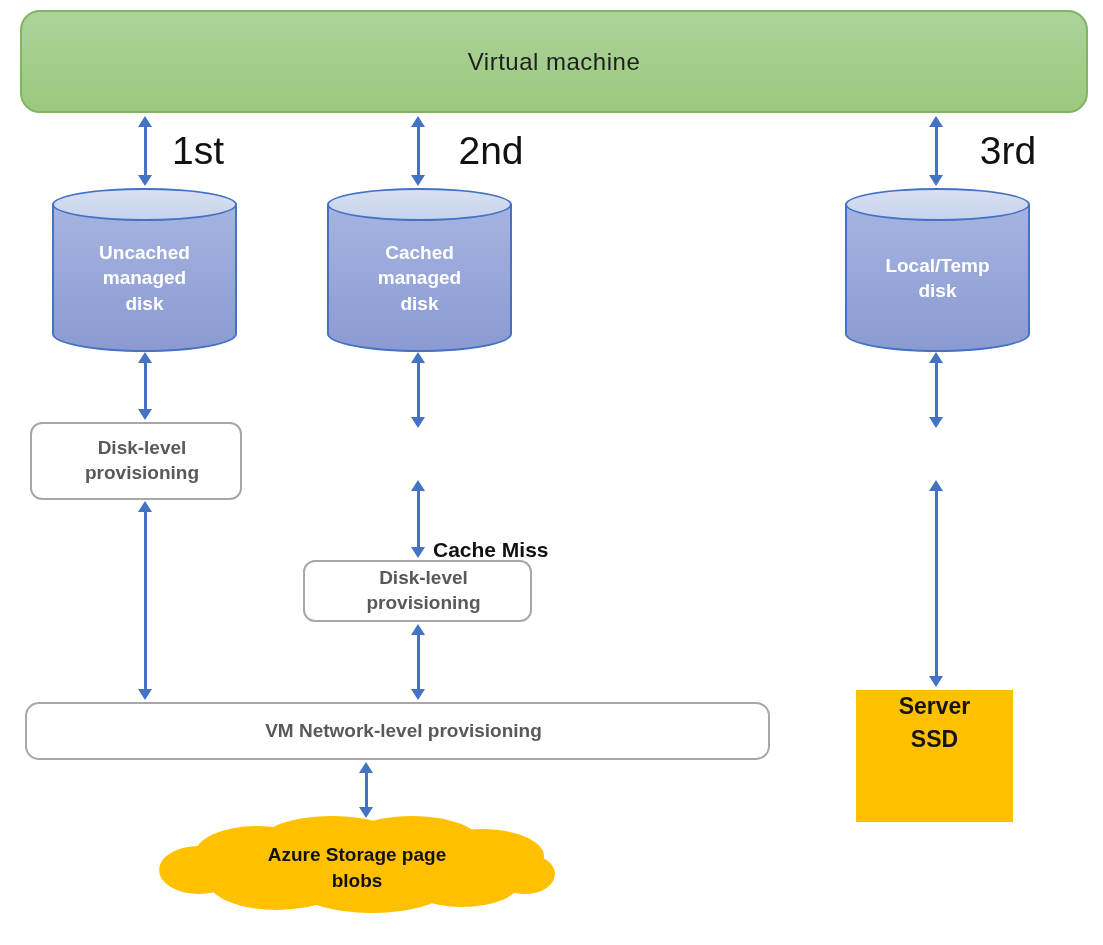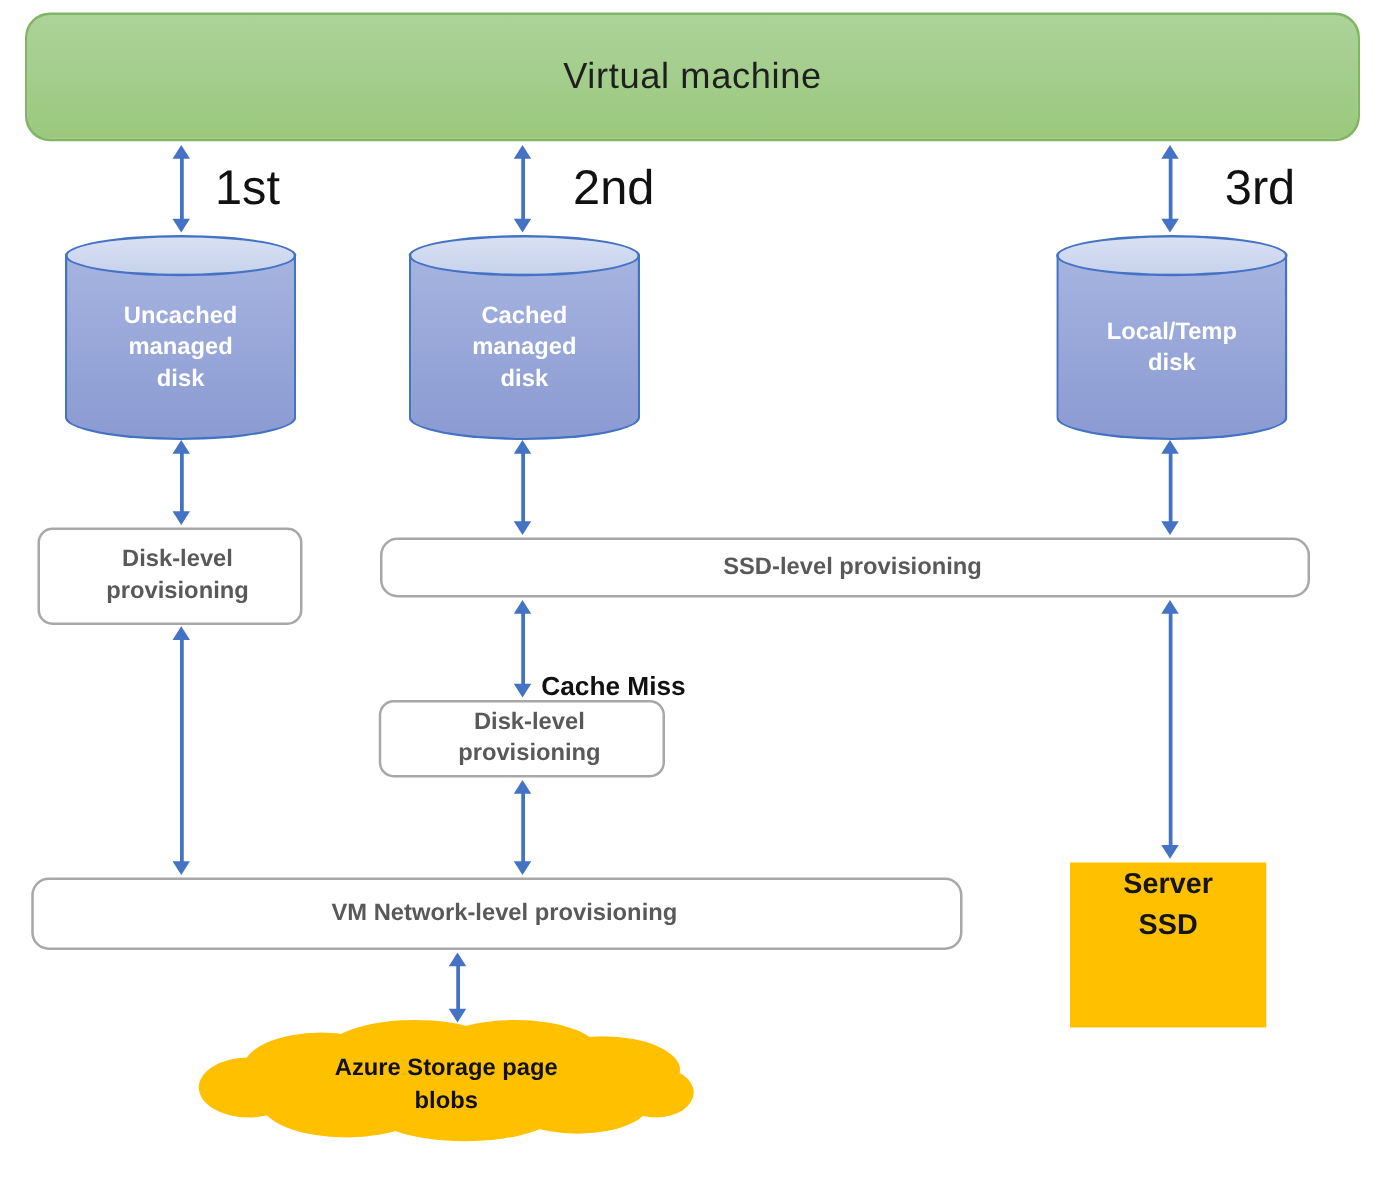--- a/index.html
+++ b/index.html
@@ -6,21 +6,21 @@
   .stage{
     position:relative;width:1103px;height:945px;background:#fff;
     font-family:"Liberation Sans",sans-serif;overflow:hidden;
   }
   
   .vm-box{
     position:absolute;left:20px;top:10px;width:1068px;height:103px;
     border-radius:20px;border:2px solid #7FB563;box-sizing:border-box;
     background:linear-gradient(180deg,#ACD39A 0%,#9BC87D 100%);
     display:flex;align-items:center;justify-content:center;
-    font-size:29px;color:#1f1f1f;letter-spacing:0.5px;
+    font-size:24px;color:#1f1f1f;letter-spacing:0.5px;
   }
   
   .order-label{
     position:absolute;font-size:39px;color:#111;width:70px;text-align:center;
   }
   
   .cyl{position:absolute;width:185px;height:164px;}
   .cyl-body{
     position:absolute;left:0;right:0;top:16px;bottom:0;box-sizing:border-box;
     border:2px solid #4472C4;border-top:none;
@@ -132,23 +132,20 @@
       <span class="line"></span>
     </div>
   <div class="arr" style="left:929px;top:352px;height:76px;">
       <span class="line"></span>
     </div>
 
   <div class="pbox r12" style="left:30px;top:422px;width:212px;height:78px;">
     <span>Disk-level
 provisioning</span>
   </div>
-  <div class="pbox r14" style="left:304px;top:430px;width:744px;height:48px;">
-    <span>SSD-level provisioning</span>
-  </div>
 
   <div class="arr" style="left:411px;top:480px;height:78px;">
       <span class="line"></span>
     </div>
   <div class="flow-label" style="left:433px;top:504px;">Cache Miss</div>
 
   <div class="pbox r12" style="left:303px;top:560px;width:229px;height:62px;">
     <span>Disk-level
 provisioning</span>
   </div>

